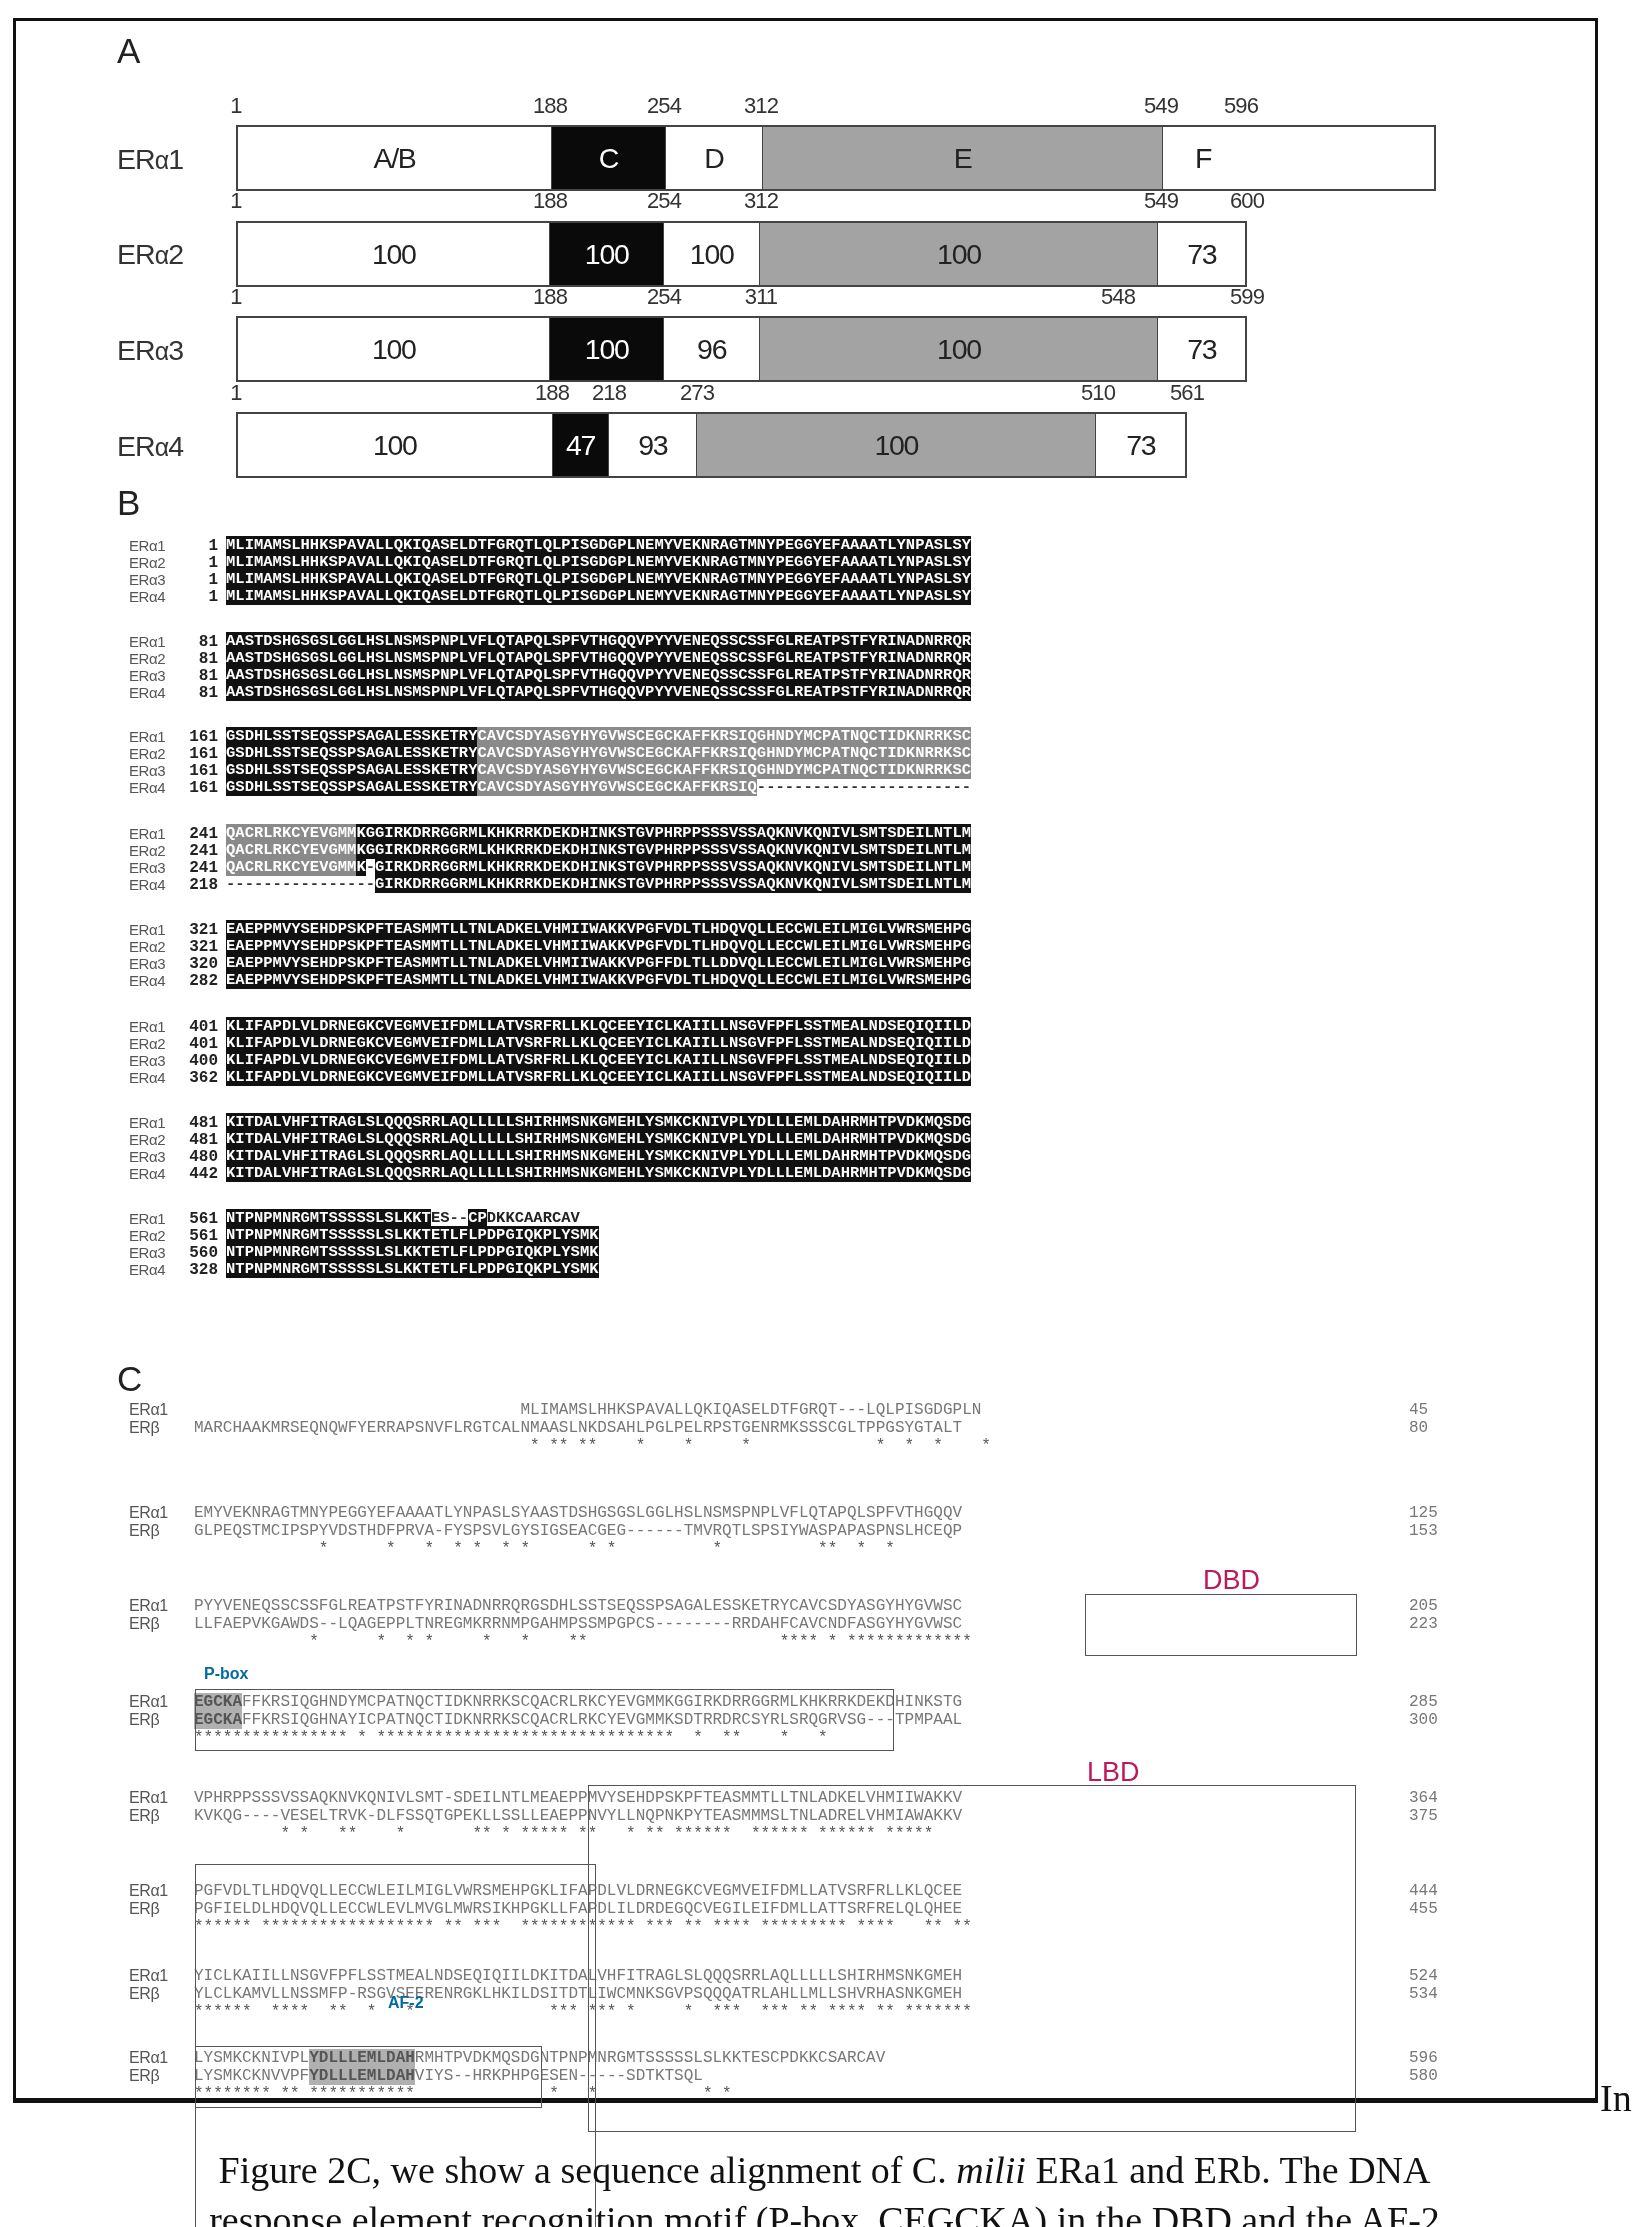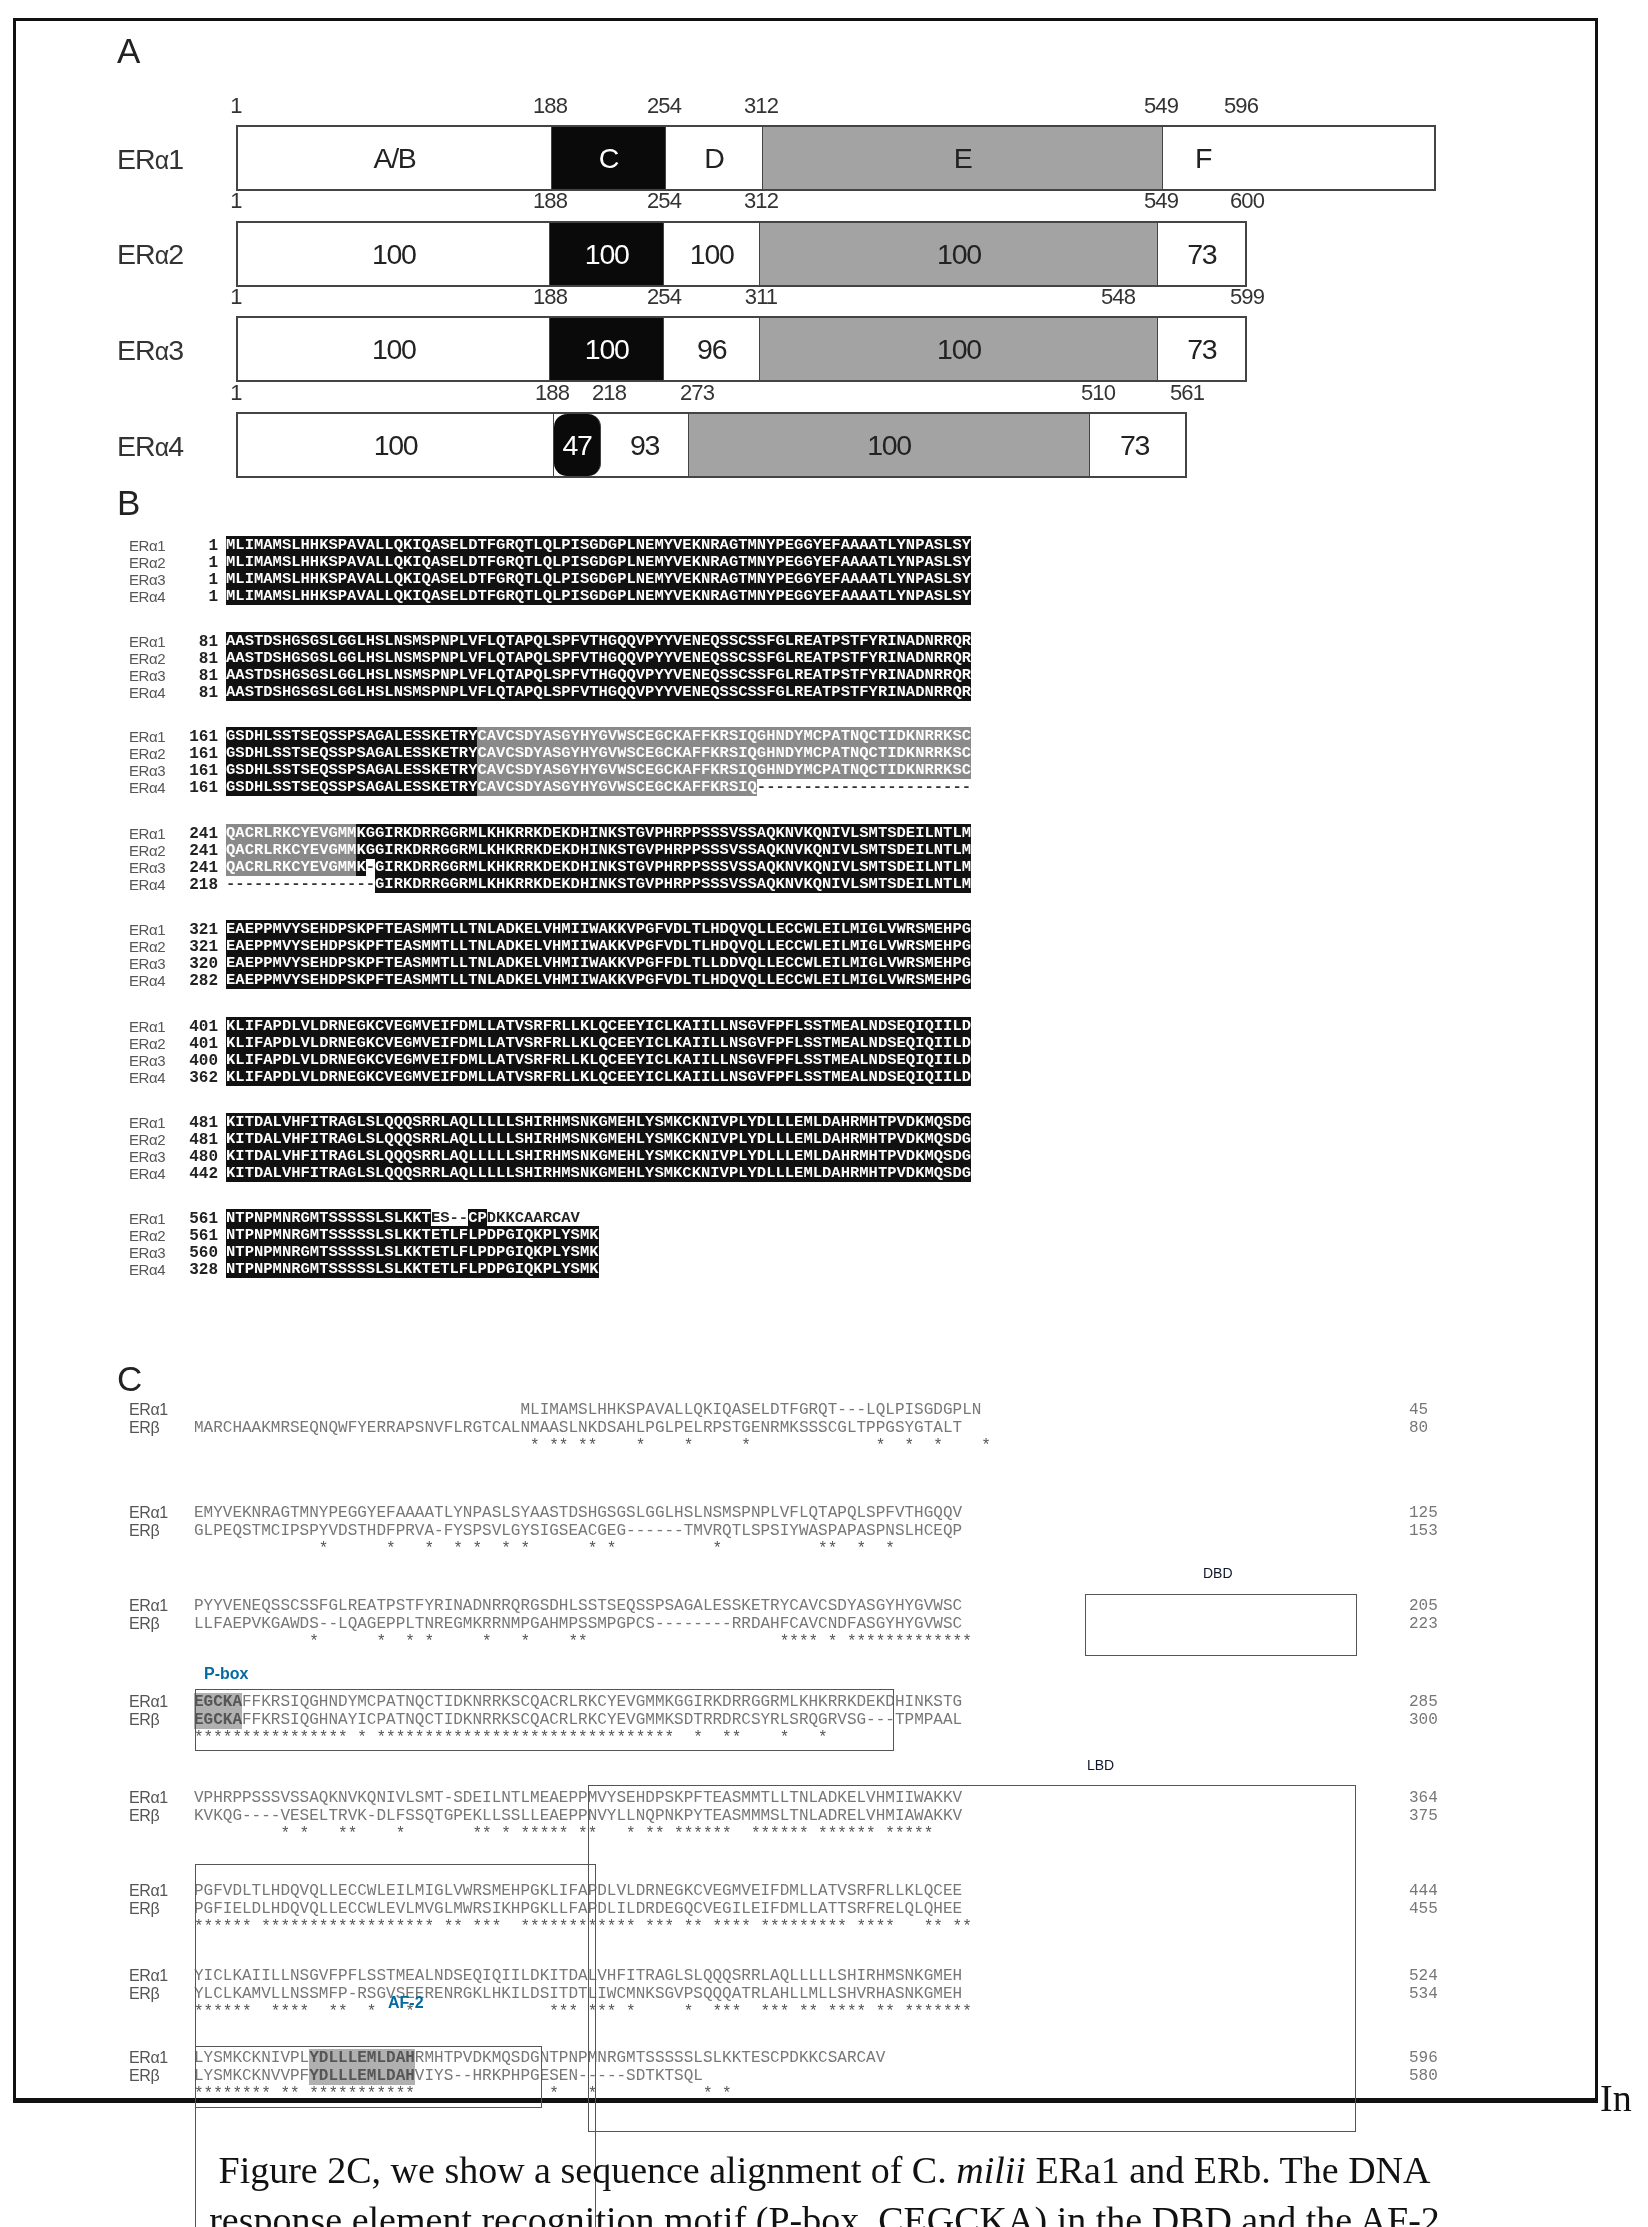--- a/index.html
+++ b/index.html
@@ -28,21 +28,21 @@
   .seq span.gap{color:#333;background:transparent;}
   
   .blockC{position:absolute;left:129px;}
   .rowC{display:flex;align-items:center;height:18px;}
   .rowC .nm{width:65px;font-size:16px;color:#555;letter-spacing:-0.4px;}
   .rowC .seq{font-family:"Liberation Mono",monospace;font-size:16px;white-space:pre;color:#777;line-height:18px;width:1194px;}
   .rowC .end{font-family:"Liberation Mono",monospace;font-size:16px;color:#777;margin-left:21px;}
   .rowC.stars .seq{color:#555;}
   .hl{background:#b0b0b0;color:#555;font-weight:bold;}
   .box{position:absolute;border:1.8px solid #555;box-sizing:border-box;}
-  .domain-label{position:absolute;font-size:14px;color:#0f172a;}
+  .domain-label{position:absolute;font-size:27px;color:#be185d;}
   .motif-label{position:absolute;font-size:16px;font-weight:bold;color:#0369a1;}
   
   .in-word{position:absolute;left:1600px;top:2076px;font-family:"Liberation Serif",serif;font-size:38px;color:#111;}
   .caption{position:absolute;left:27px;width:1595px;top:2145px;text-align:center;font-family:"Liberation Serif",serif;font-size:38px;line-height:50px;color:#111;}
   .caption i{font-style:italic;}
 </style>
 </head>
 <body>
 
 <div class="frame"></div>
@@ -93,21 +93,21 @@
     </div>
     <div class="isoform-label" style="left: 117px; top: 430px;"><span>ER</span><span class="greek">α</span><span>4</span></div>
     <div class="tick" style="left: 236px; top: 380px;">1</div>
     <div class="tick" style="left: 552px; top: 380px;">188</div>
     <div class="tick" style="left: 609px; top: 380px;">218</div>
     <div class="tick" style="left: 697px; top: 380px;">273</div>
     <div class="tick" style="left: 1098px; top: 380px;">510</div>
     <div class="tick" style="left: 1187px; top: 380px;">561</div>
     <div class="bar" style="left: 236px; top: 412px; width: 951px;">
       <div class="seg white" style="width: 316px;">100</div>
-      <div class="seg black" style="width: 47px; border-radius: 13px;">47</div>
+      <div class="seg black" style="width: 57px;">47</div>
       <div class="seg white" style="width: 88px;">93</div>
       <div class="seg gray" style="width: 401px;">100</div>
       <div class="seg white" style="width: 89px;">73</div>
     </div>
   </div>
 
 <div class="panel-label" style="left:117px;top:483px;">B</div>
 <div id="panelB">
     <div class="blockB" style="top: 537px;">
       <div class="rowB">

